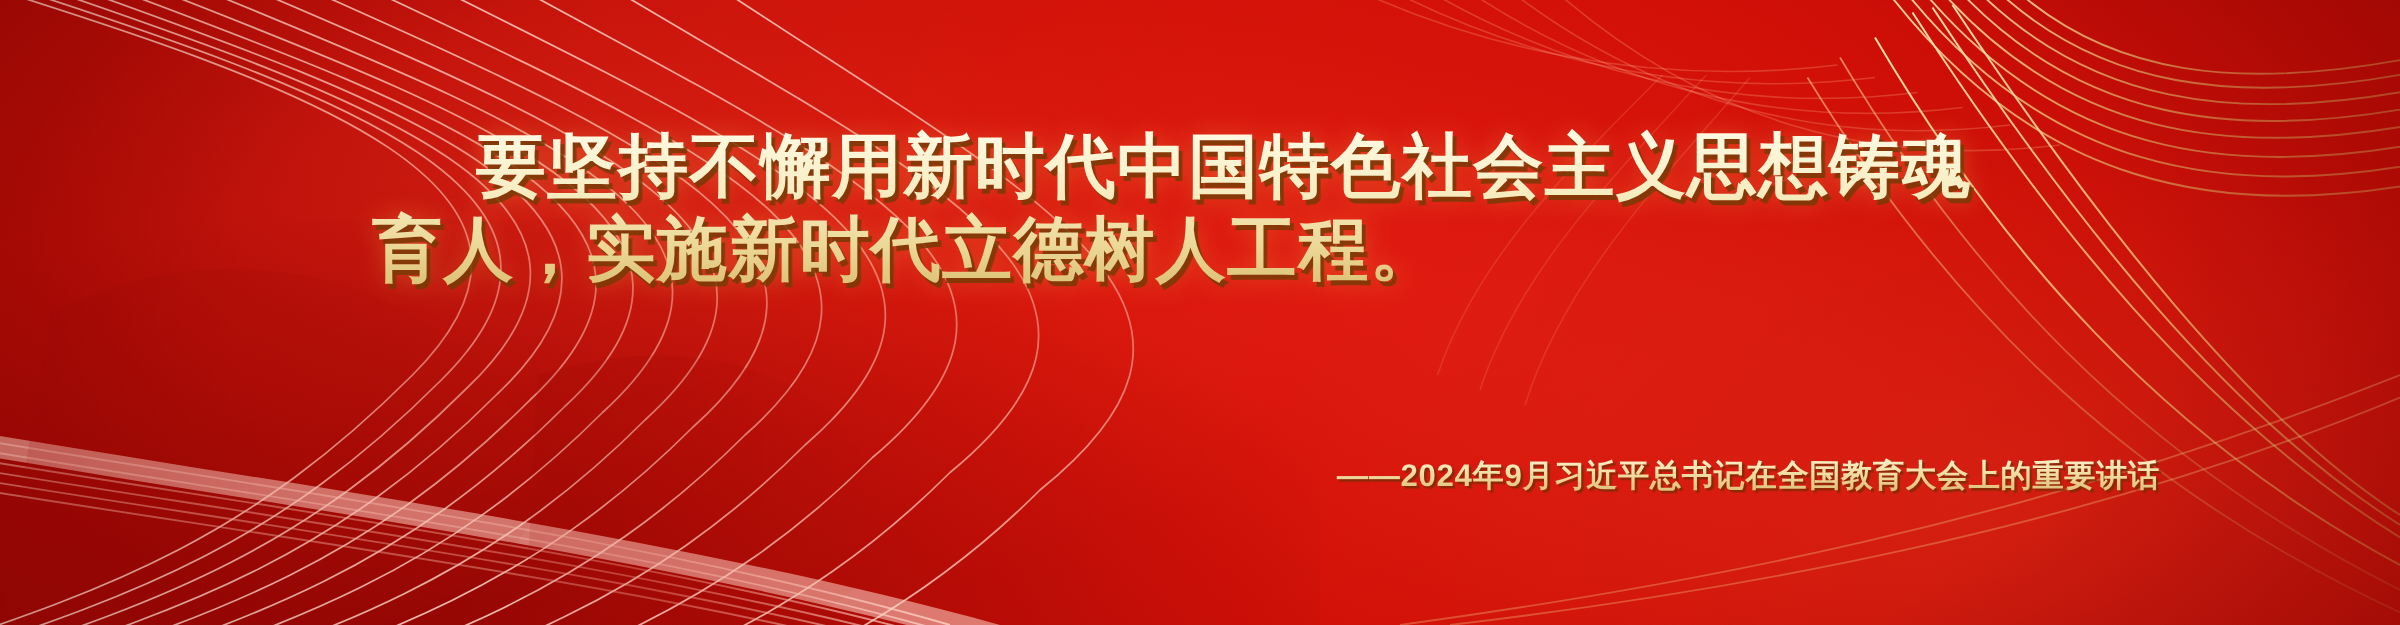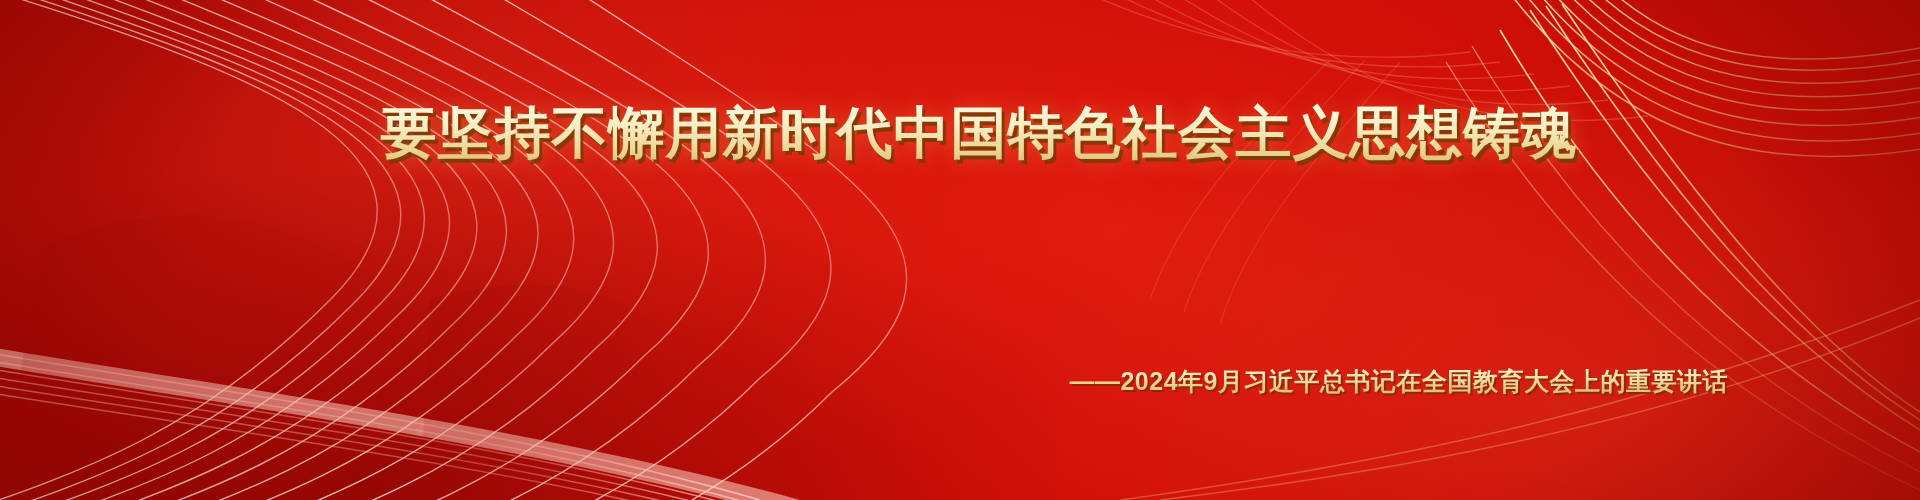--- a/index.html
+++ b/index.html
@@ -225,17 +225,18 @@
       <path d="M1120,500 C 1340,470 1620,420 1920,300"></path>
       <path d="M1160,500 C 1380,474 1660,426 1920,318"></path>
     </g>
   </svg>
 
   <div class="bg-vignette"></div>
 
   <div class="content">
     <div class="headline">
       <span class="line1">要坚持不懈用新时代中国特色社会主义思想铸魂</span>
+      <span class="line2">育人，实施新时代立德树人工程。</span>
     </div>
     <div class="attribution">——2024年9月习近平总书记在全国教育大会上的重要讲话</div>
   </div>
 
 </div>
 
 </body></html>

